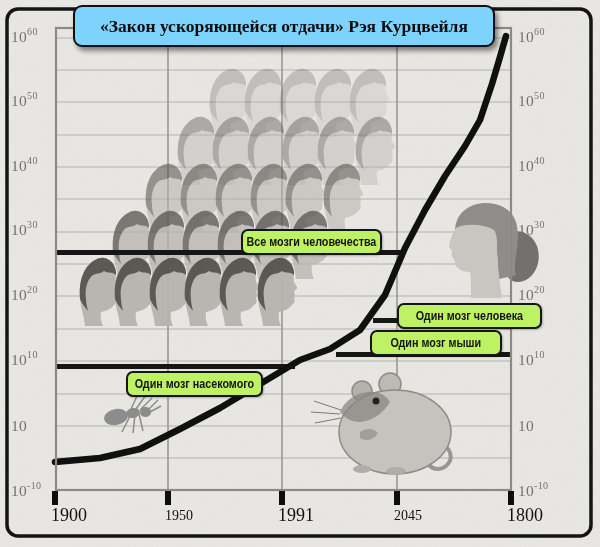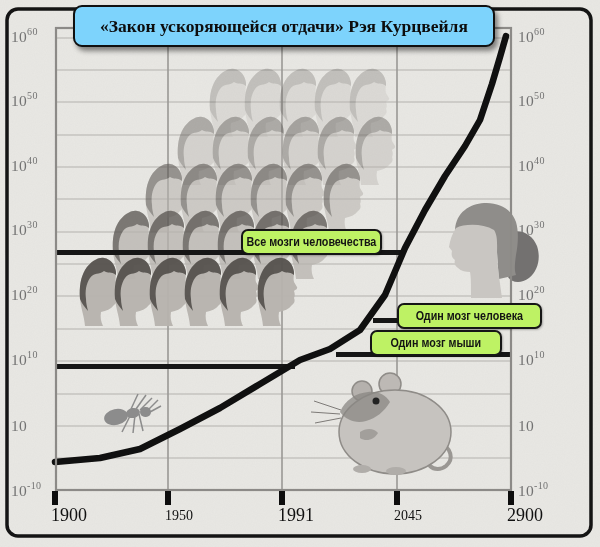--- a/index.html
+++ b/index.html
@@ -180,29 +180,32 @@
   <div class="yt" style="left:518px;top:220px"><span>10</span><sup>30</sup></div>
   <div class="yt" style="left:518px;top:285px"><span>10</span><sup>20</sup></div>
   <div class="yt" style="left:518px;top:350px"><span>10</span><sup>10</sup></div>
   <div class="yt" style="left:518px;top:416px"><span>10</span><sup></sup></div>
   <div class="yt" style="left:518px;top:481px"><span>10</span><sup>-10</sup></div>
 
   <div class="xt big" style="left:23px;top:505px">1900</div>
   <div class="xt small" style="left:143px;top:508px">1950</div>
   <div class="xt big" style="left:250px;top:505px">1991</div>
   <div class="xt small" style="left:372px;top:508px">2045</div>
-  <div class="xt big" style="left:479px;top:505px">2900</div>
+  <div class="xt big" style="left:479px;top:505px">1800</div>
 
   <div class="refbox" style="left:241px;top:229px;width:137px;height:22px">
       <span>Все мозги человечества</span>
     </div>
   <div class="refbox" style="left:397px;top:303px;width:141px;height:22px">
       <span>Один мозг человека</span>
     </div>
   <div class="refbox" style="left:370px;top:330px;width:128px;height:22px">
       <span>Один мозг мыши</span>
+    </div>
+  <div class="refbox" style="left:126px;top:371px;width:133px;height:22px">
+      <span>Один мозг насекомого</span>
     </div>
 
   <div id="titlebox">
     <span>«Закон ускоряющейся отдачи» Рэя Курцвейля</span>
   </div>
 
 </div>
 
 </body></html>

